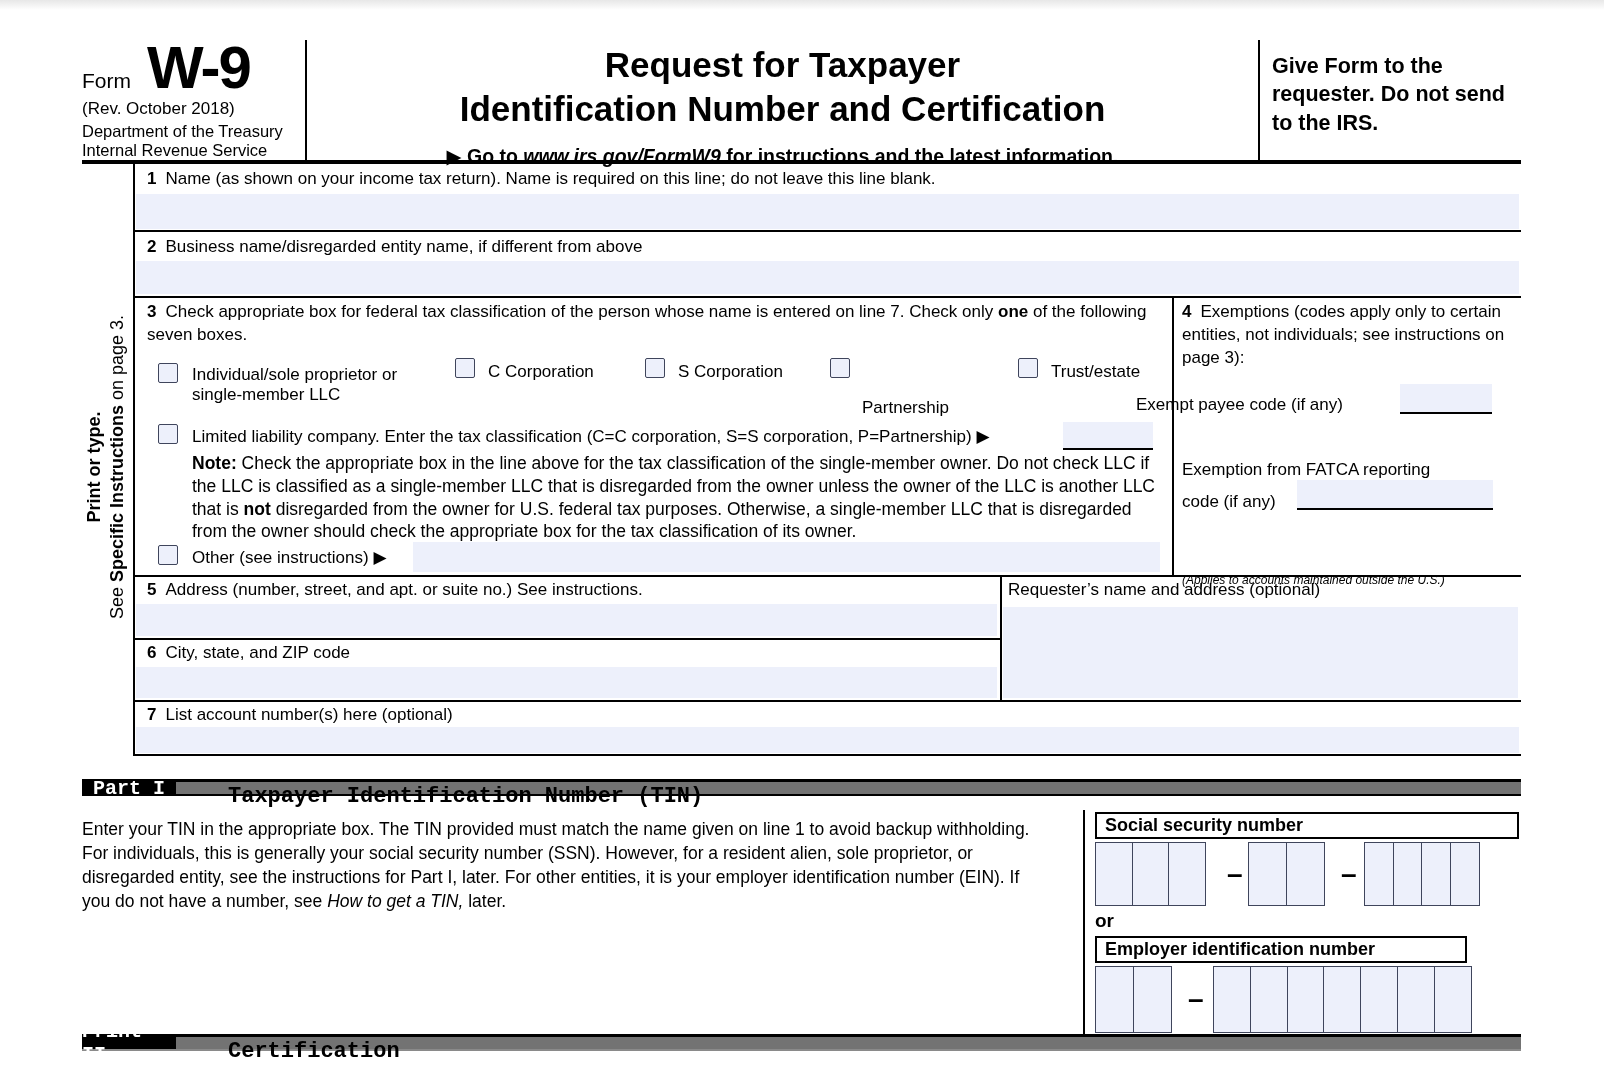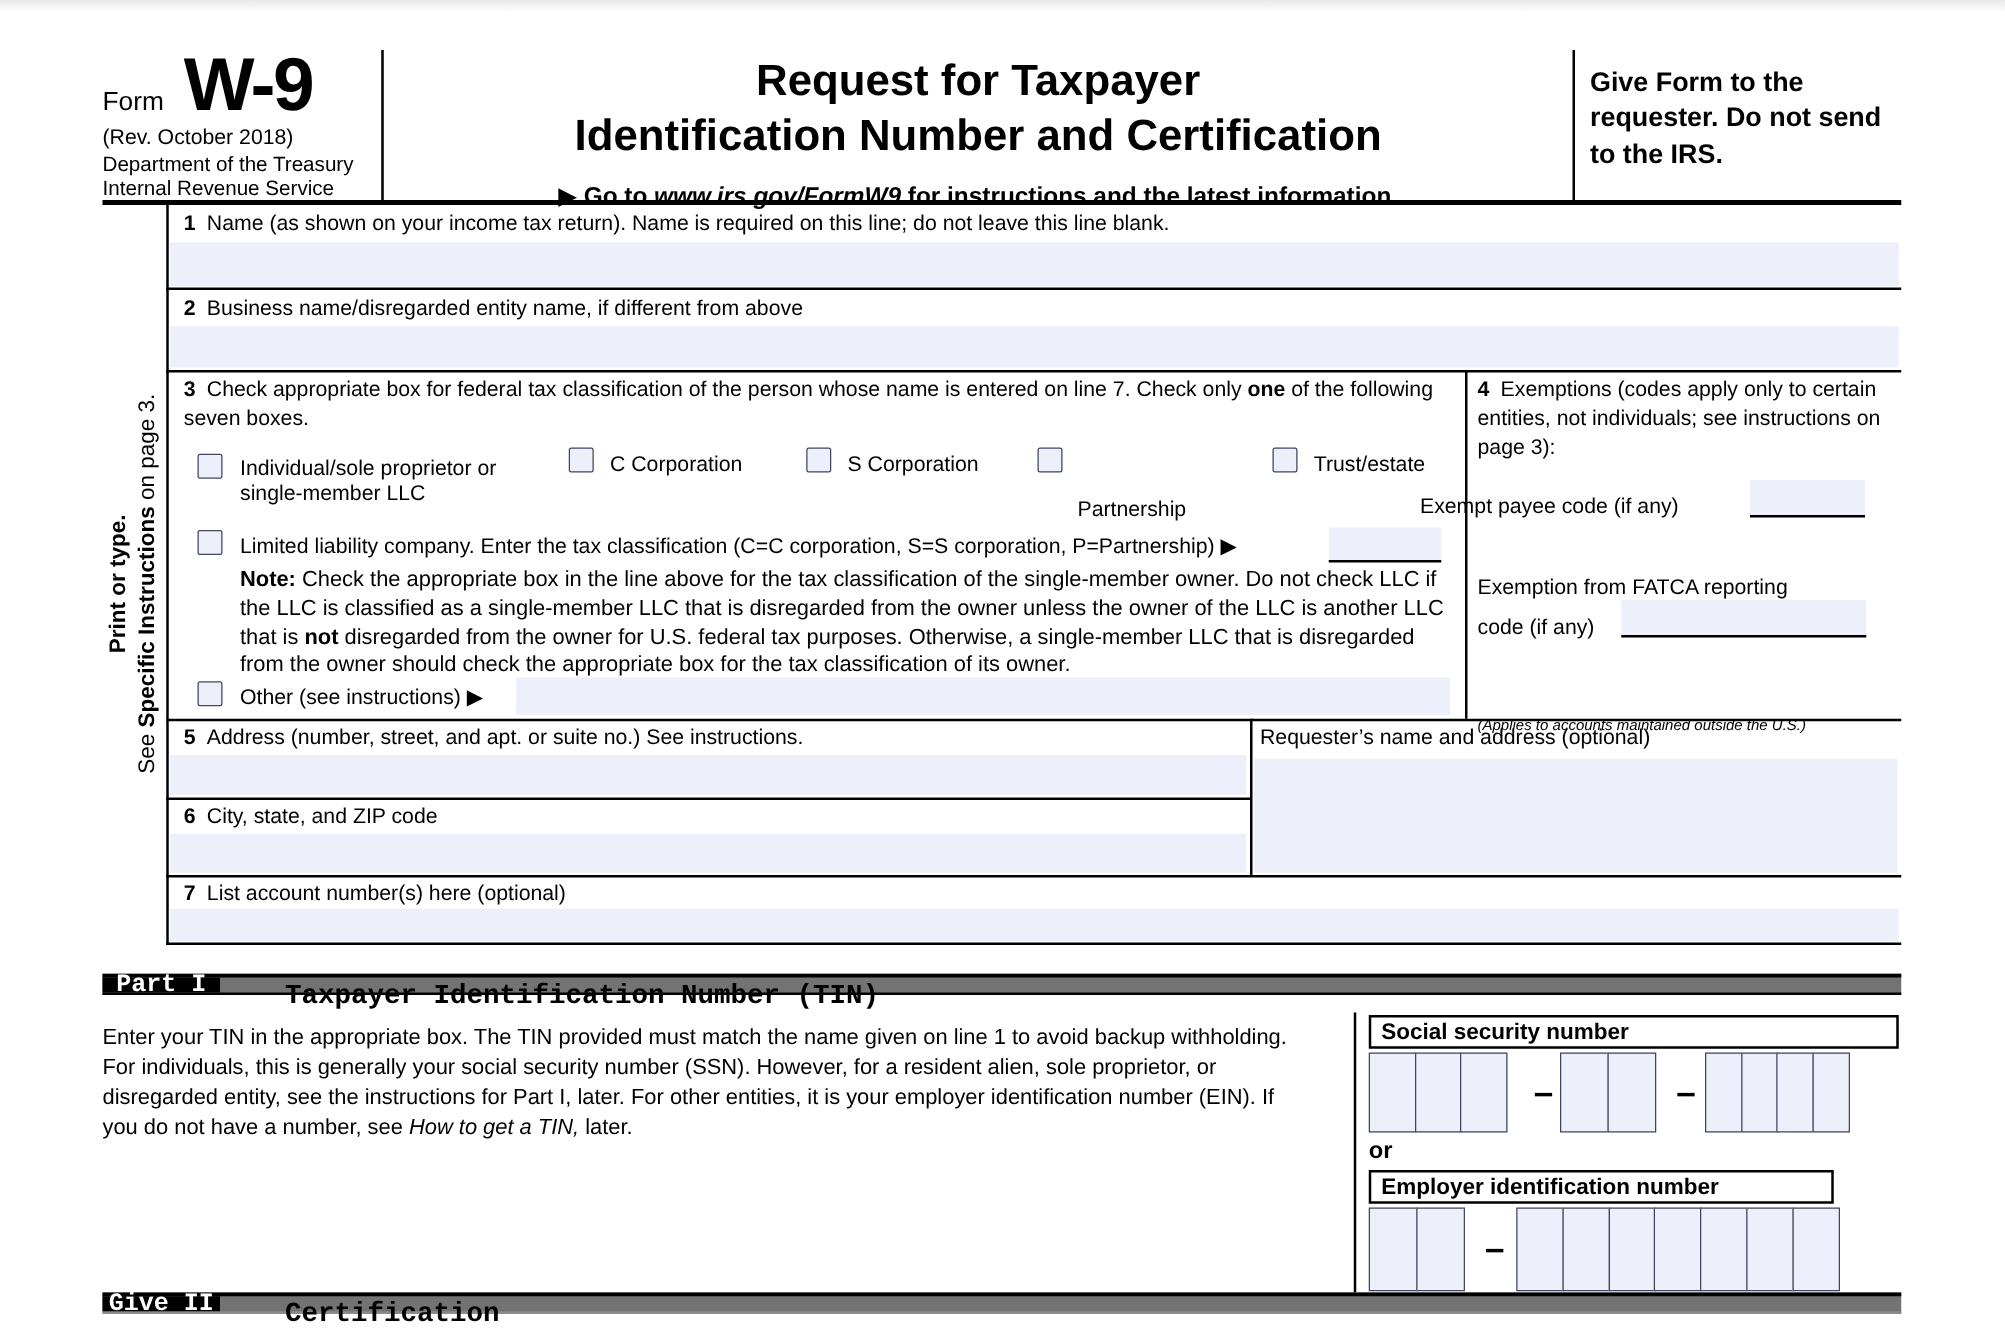--- a/index.html
+++ b/index.html
@@ -213,17 +213,17 @@
       <div class="cell" style="width: 38.3px;"></div>
       <div class="cell" style="width: 38.3px;"></div>
       <div class="cell" style="width: 38.3px;"></div>
       <div class="cell" style="width: 38.3px;"></div>
       <div class="cell" style="width: 38.3px;"></div>
       <div class="cell" style="width: 38.3px;"></div>
       <div class="cell" style="width: 38.3px;"></div>
     </div>
 
   <div class="partbar" style="top:1034px;border-bottom:2.5px solid #8a8a8a;">
-    <div class="badge">Give II</div>
+    <div class="badge">Print II</div>
     <div class="parttitle">Certification</div>
   </div>
 
 </div>
 
 </body></html>

